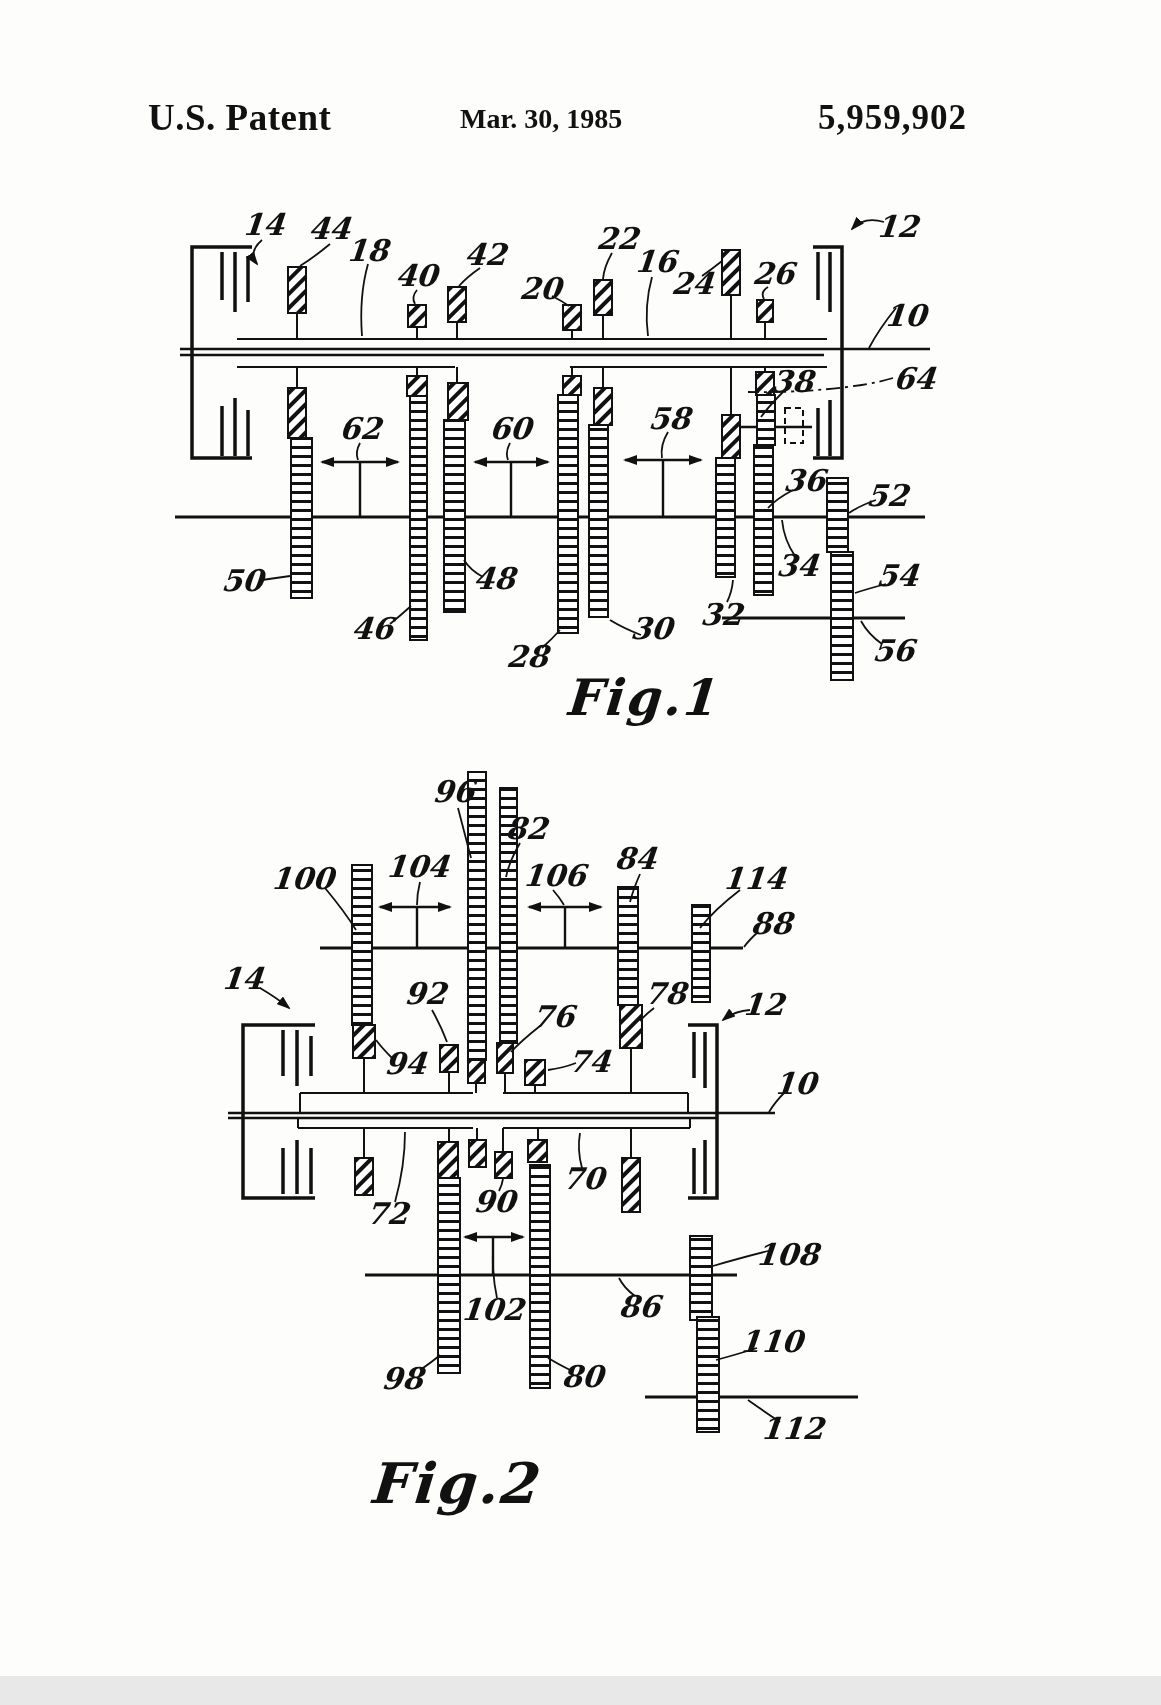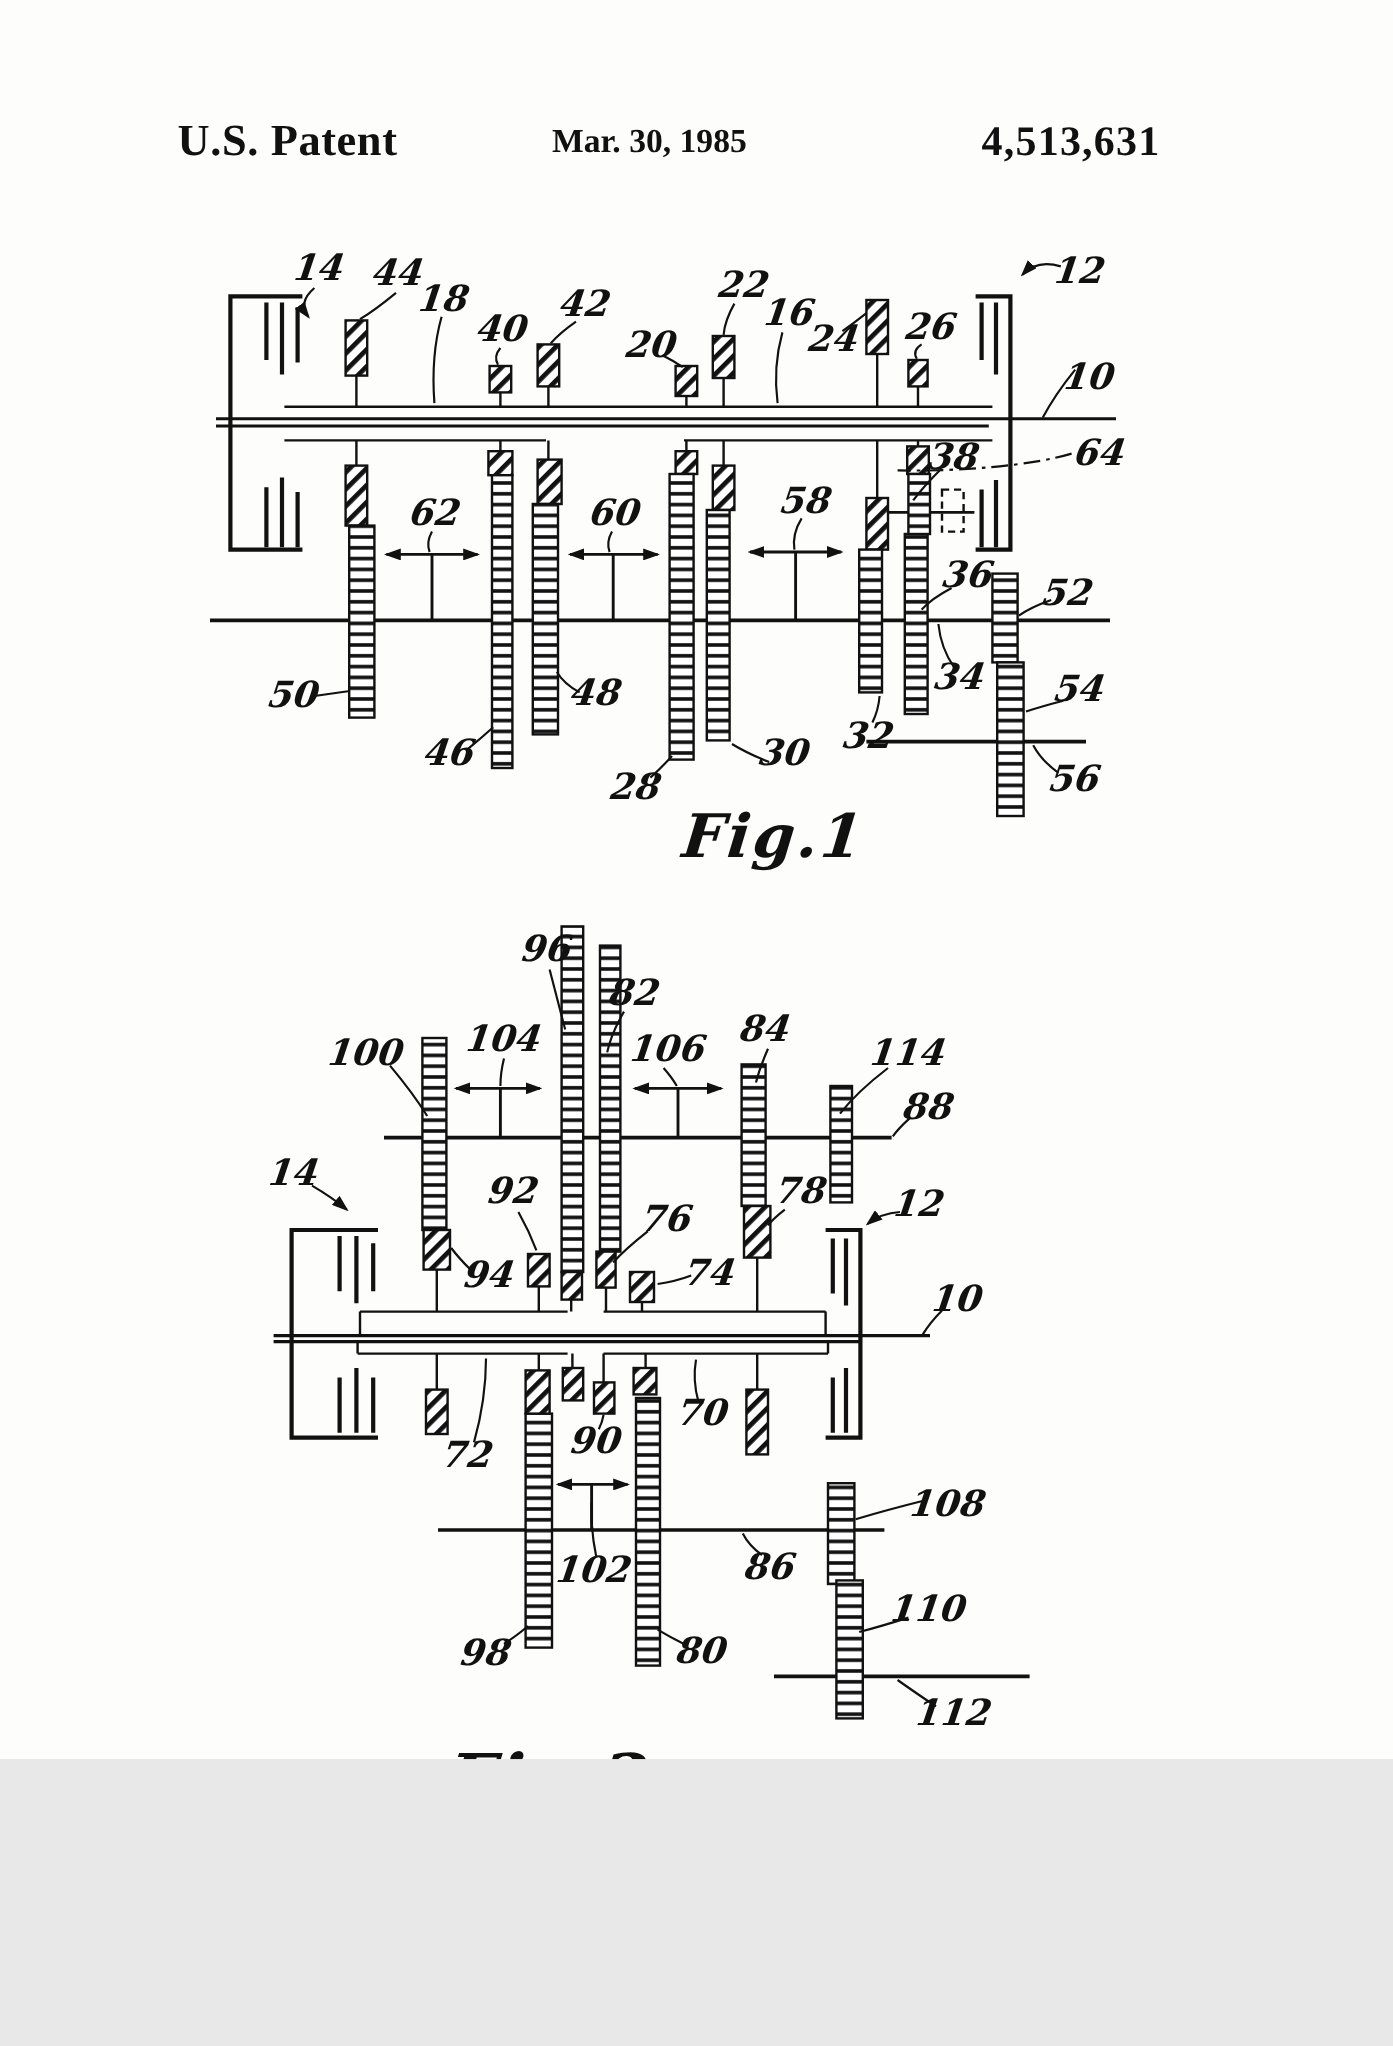--- a/index.html
+++ b/index.html
@@ -1,16 +1,16 @@
 <!DOCTYPE html>
 <html><head>
 <meta charset="utf-8">
 <style>
   html,body{margin:0;padding:0;background:#e8e8e8;}
-  .page{position:relative;width:1161px;height:1466px;background:#fdfdfb;overflow:hidden;
+  .page{position:relative;width:1161px;height:1676px;background:#fdfdfb;overflow:hidden;
         font-family:"Liberation Serif", serif;color:#111;}
   .hdr{position:absolute;top:96px;left:0;width:100%;height:46px;}
   .hdr .title{position:absolute;left:148px;top:0;font-size:37px;font-weight:700;letter-spacing:.5px;}
   .hdr .date{position:absolute;left:460px;top:7px;font-size:28px;font-weight:600;}
   .hdr .pno{position:absolute;left:818px;top:2px;font-size:35px;font-weight:700;letter-spacing:1px;}
   svg.draw{position:absolute;left:0;top:0;}
   .ref{position:absolute;transform:translate(-50%,-55%) skewX(-8deg);
        font-family:"DejaVu Serif", serif;font-style:italic;font-weight:700;
        font-size:30px;line-height:1;color:#111;white-space:nowrap;}
   .cap{position:absolute;transform:translate(-50%,-50%) skewX(-6deg);
@@ -19,21 +19,21 @@
   .cap2{font-size:56px;letter-spacing:2px;}
 </style>
 </head>
 <body>
 
 <div class="page">
 
   <div class="hdr">
     <span class="title">U.S. Patent</span>
     <span class="date">Mar. 30, 1985</span>
-    <span class="pno">4,513,631</span>
+    <span class="pno">5,959,902</span>
   </div>
 
   <svg class="draw" width="1161" height="1705" viewBox="0 0 1161 1705">
     <defs>
       <pattern id="gstripe" width="9" height="9" patternUnits="userSpaceOnUse">
         <rect width="9" height="9" fill="#ffffff"></rect>
           <rect y="5" width="9" height="3" fill="#111"></rect>
       </pattern>
       <pattern id="hatch" width="10" height="10" patternUnits="userSpaceOnUse" patternTransform="rotate(45)">
         <rect width="10" height="10" fill="#ffffff"></rect>

